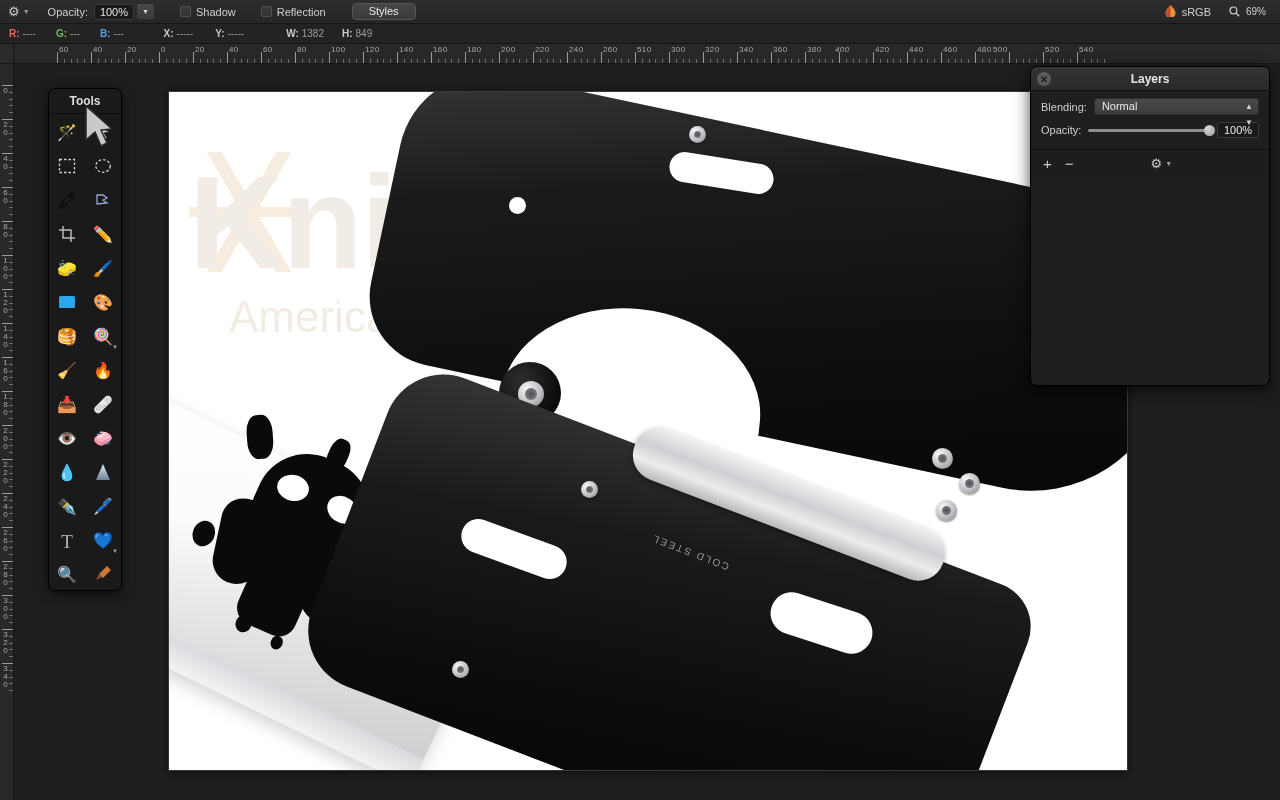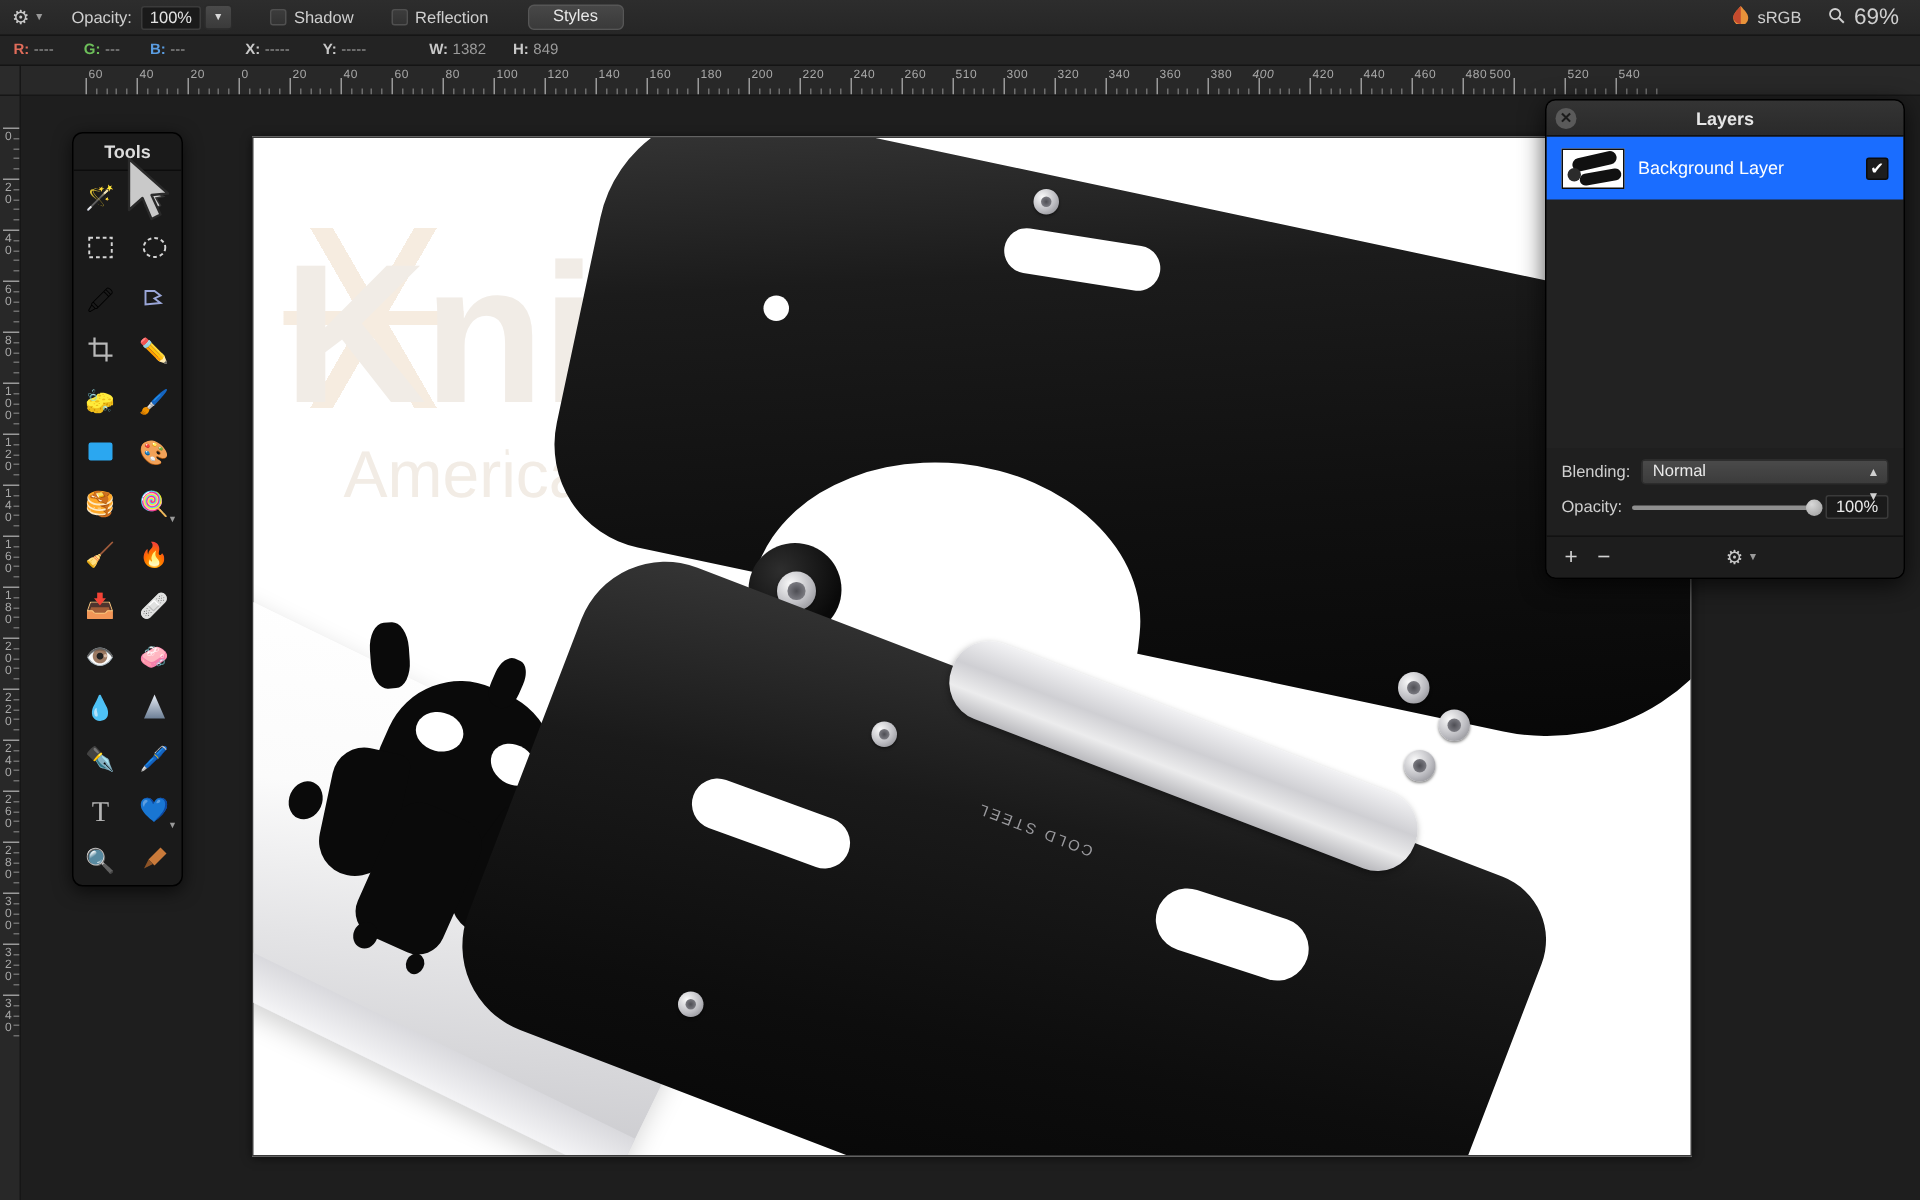--- a/index.html
+++ b/index.html
@@ -323,21 +323,21 @@
           <path d="M5.5 0 C3 3 0.5 5 0.5 8 a5 5 0 0 0 5 4 Z" fill="#c44a2e"></path>
         </svg>
       </span>
       <span style="font-size:11px;color:#cfcfcf;">sRGB</span>
       <span style="margin-left:12px;">
         <svg width="11" height="11" viewBox="0 0 11 11">
           <circle cx="4.4" cy="4.4" r="3.4" fill="none" stroke="#cfcfcf" stroke-width="1.2"></circle>
           <line x1="7" y1="7" x2="10.2" y2="10.2" stroke="#cfcfcf" stroke-width="1.3"></line>
         </svg>
       </span>
-      <span style="font-size:15px;color:#cfcfcf;">69%</span>
+      <span style="font-size:10px;color:#cfcfcf;">69%</span>
     </div>
   </div>
 
   <div class="infobar">
     <div class="info-item" style="margin-left:9px;">
       <span class="info-k k-r">R:</span>
       <span class="info-v">----</span>
     </div>
     <div class="info-item" style="margin-left:20px;">
       <span class="info-k k-g">G:</span>
@@ -850,31 +850,20 @@
       <polygon points="2,2 2,36 11,28 17,42 23,39 17,26 28,25" fill="#c9c9c9" stroke="#2a2a2a" stroke-width="1.6" stroke-linejoin="round"></polygon>
     </svg>
   </div>
 
   <div class="layers">
     <div class="layers-head">
       <div class="close-btn">✕</div>
       <div class="layers-title">Layers</div>
     </div>
 
-    <div class="layer-list" id="layer-list">
-        <div class="layer-row">
-          <div class="layer-thumb">
-            <div class="lt-k1"></div>
-            <div class="lt-k2"></div>
-            <div class="lt-sk"></div>
-          </div>
-          <div class="layer-name">Background Layer</div>
-          <div class="layer-chk">✔</div>
-        </div>
-      </div>
 
     <div class="layers-ctrl">
       <div class="ctrl-row">
         <span class="ctrl-lbl">Blending:</span>
         <div class="blend-select">
           <span>Normal</span>
           <span class="arrows">▲<br>▼</span>
         </div>
       </div>
       <div class="ctrl-row">

